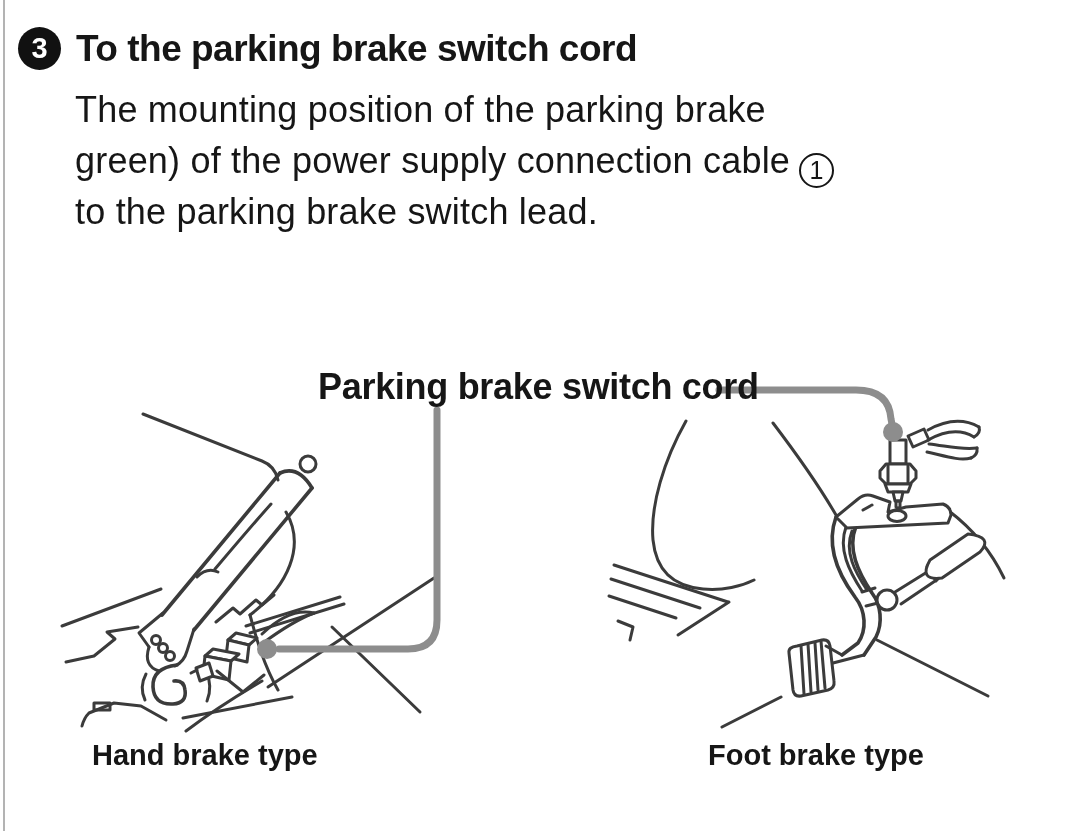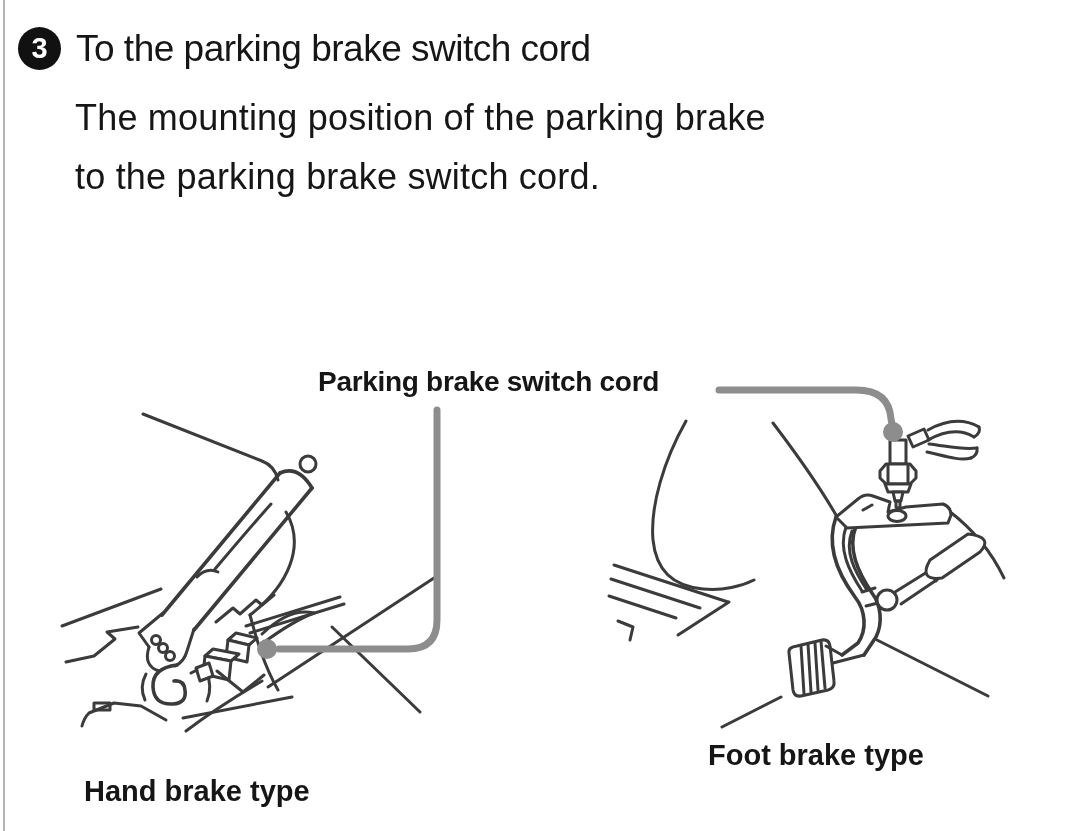--- a/index.html
+++ b/index.html
@@ -13,31 +13,31 @@
     position:relative;width:1080px;height:831px;background:var(--background);
     overflow:hidden;color:var(--text);
   }
   .left-rule{position:absolute;left:3px;top:0;width:2px;height:831px;background:var(--left-rule);}
   .step-header{position:absolute;left:18px;top:27px;display:flex;align-items:center;gap:15px;}
   .step-badge{
     width:43px;height:43px;border-radius:50%;background:var(--step-badge);
     color:#fff;display:flex;align-items:center;justify-content:center;
     font-size:29px;font-weight:700;flex:0 0 auto;
   }
-  .step-heading{font-size:37px;font-weight:400;letter-spacing:-0.5px;white-space:nowrap;}
+  .step-heading{font-size:37px;font-weight:700;letter-spacing:-0.5px;white-space:nowrap;}
   .step-body{position:absolute;left:75px;top:84px;font-size:36px;line-height:51px;letter-spacing:0.2px;white-space:nowrap;}
-  .body-line{height:51px;margin-top:8px;}
+  .body-line{height:51px;}
   .circle-num{
     display:inline-block;width:35px;height:35px;border:2.5px solid var(--text);
     border-radius:50%;text-align:center;line-height:31px;font-size:25px;
     margin-left:9px;vertical-align:-6px;
   }
-  .callout-label{position:absolute;left:318px;top:366px;font-size:28px;font-weight:700;letter-spacing:-0.3px;white-space:nowrap;}
+  .callout-label{position:absolute;left:318px;top:366px;font-size:36px;font-weight:700;letter-spacing:-0.3px;white-space:nowrap;}
   .caption{position:absolute;top:739px;font-size:29px;font-weight:700;white-space:nowrap;}
-  .caption-left{left:84px;margin-top:36px;}
+  .caption-left{left:92px;}
   .caption-right{left:708px;text-align:center;}
   svg.artboard{position:absolute;left:0;top:0;width:1080px;height:831px;}
   .art{stroke:var(--art-line);fill:none;stroke-width:3;stroke-linecap:round;stroke-linejoin:round;}
   .art-thick{stroke-width:3.6;}
   .wfill{fill:#ffffff;}
   .leader{stroke:var(--leader);fill:none;stroke-width:7;stroke-linecap:round;}
   .leader-dot{fill:var(--leader);stroke:none;}
 </style>
 </head>
 <body>
@@ -47,21 +47,22 @@
 
   <div class="step-header">
     <div class="step-badge">
       <span>3</span>
     </div>
     <div class="step-heading">To the parking brake switch cord</div>
   </div>
 
   <div class="step-body">
     <div class="body-line">The mounting position of the parking brake</div>
-    <div class="body-line">to the parking brake switch cord.</div>
+    <div class="body-line"><span>green) of the power supply connection cable</span><span class="circle-num">1</span></div>
+    <div class="body-line">to the parking brake switch lead.</div>
   </div>
 
   <svg class="artboard" viewBox="0 0 1080 831">
 
     <g>
       <path class="art" d="M143,414 L262,461 Q275,466 278,480"></path>
       <path class="art" d="M62,626 L161,589"></path>
 
       <path class="art" d="M216,622 L233,608 L240,614 L256,600 L262,605 L274,595"></path>
       <path class="art" d="M246,626 L340,597"></path>

